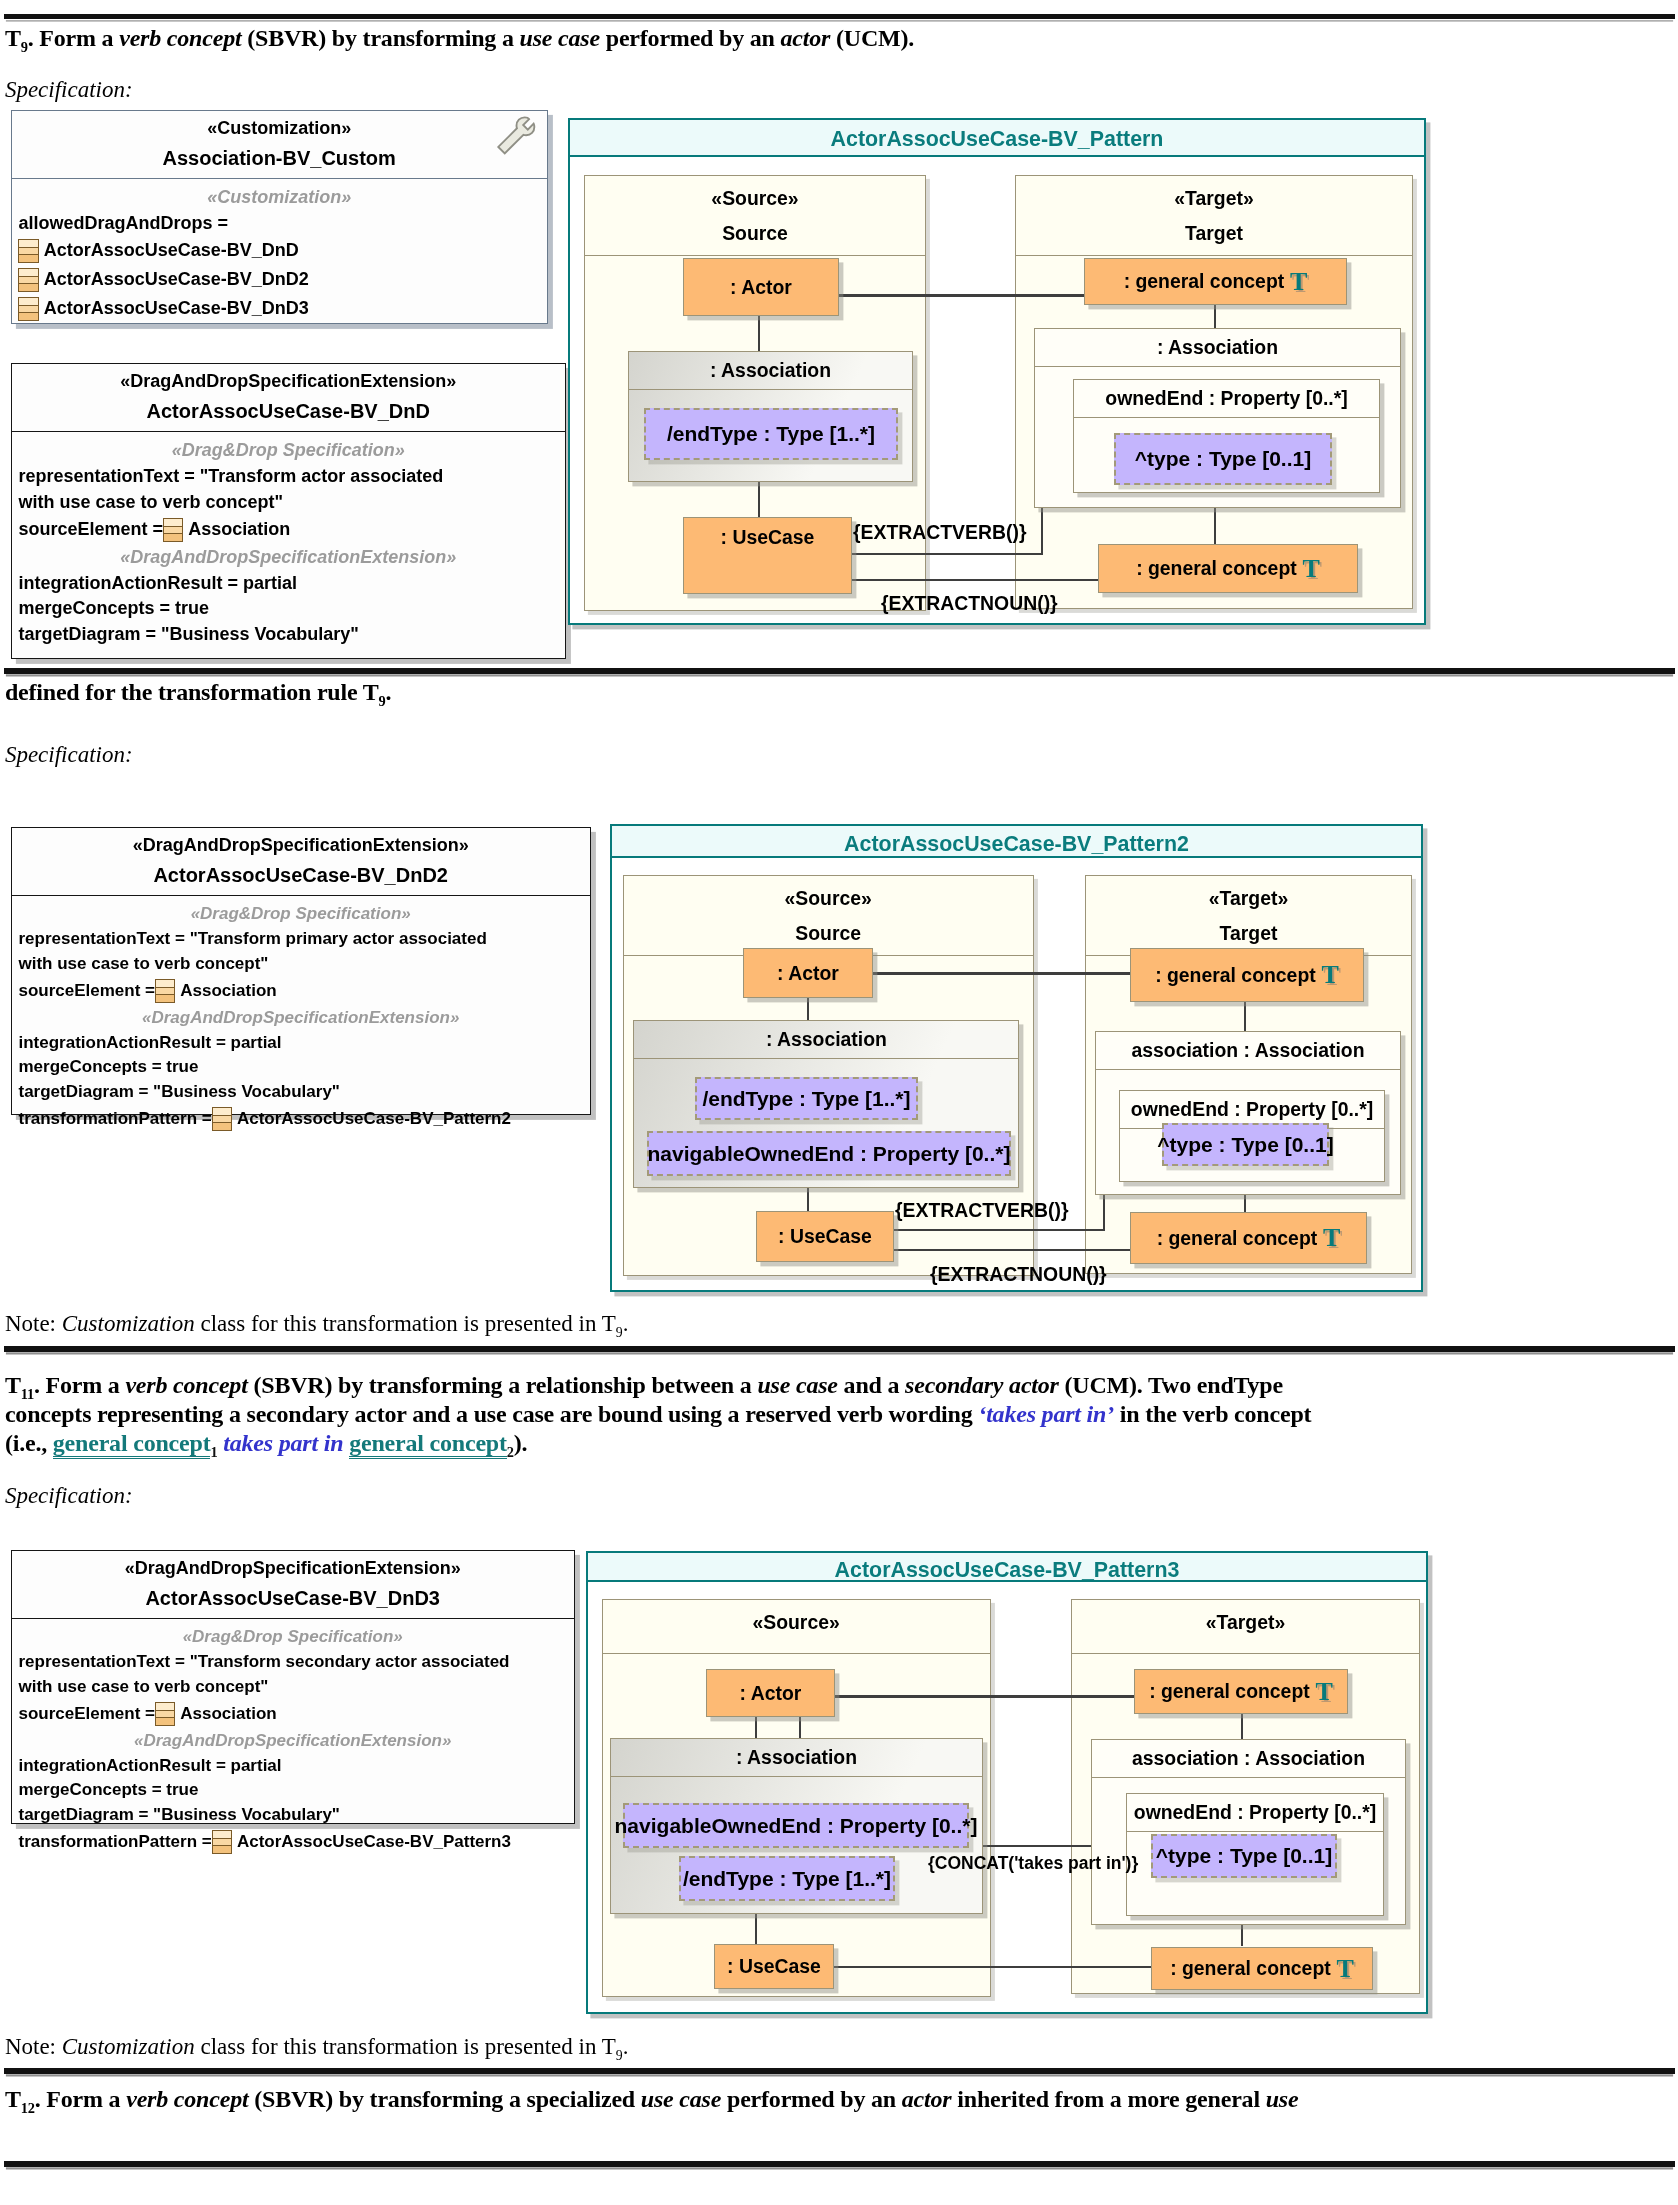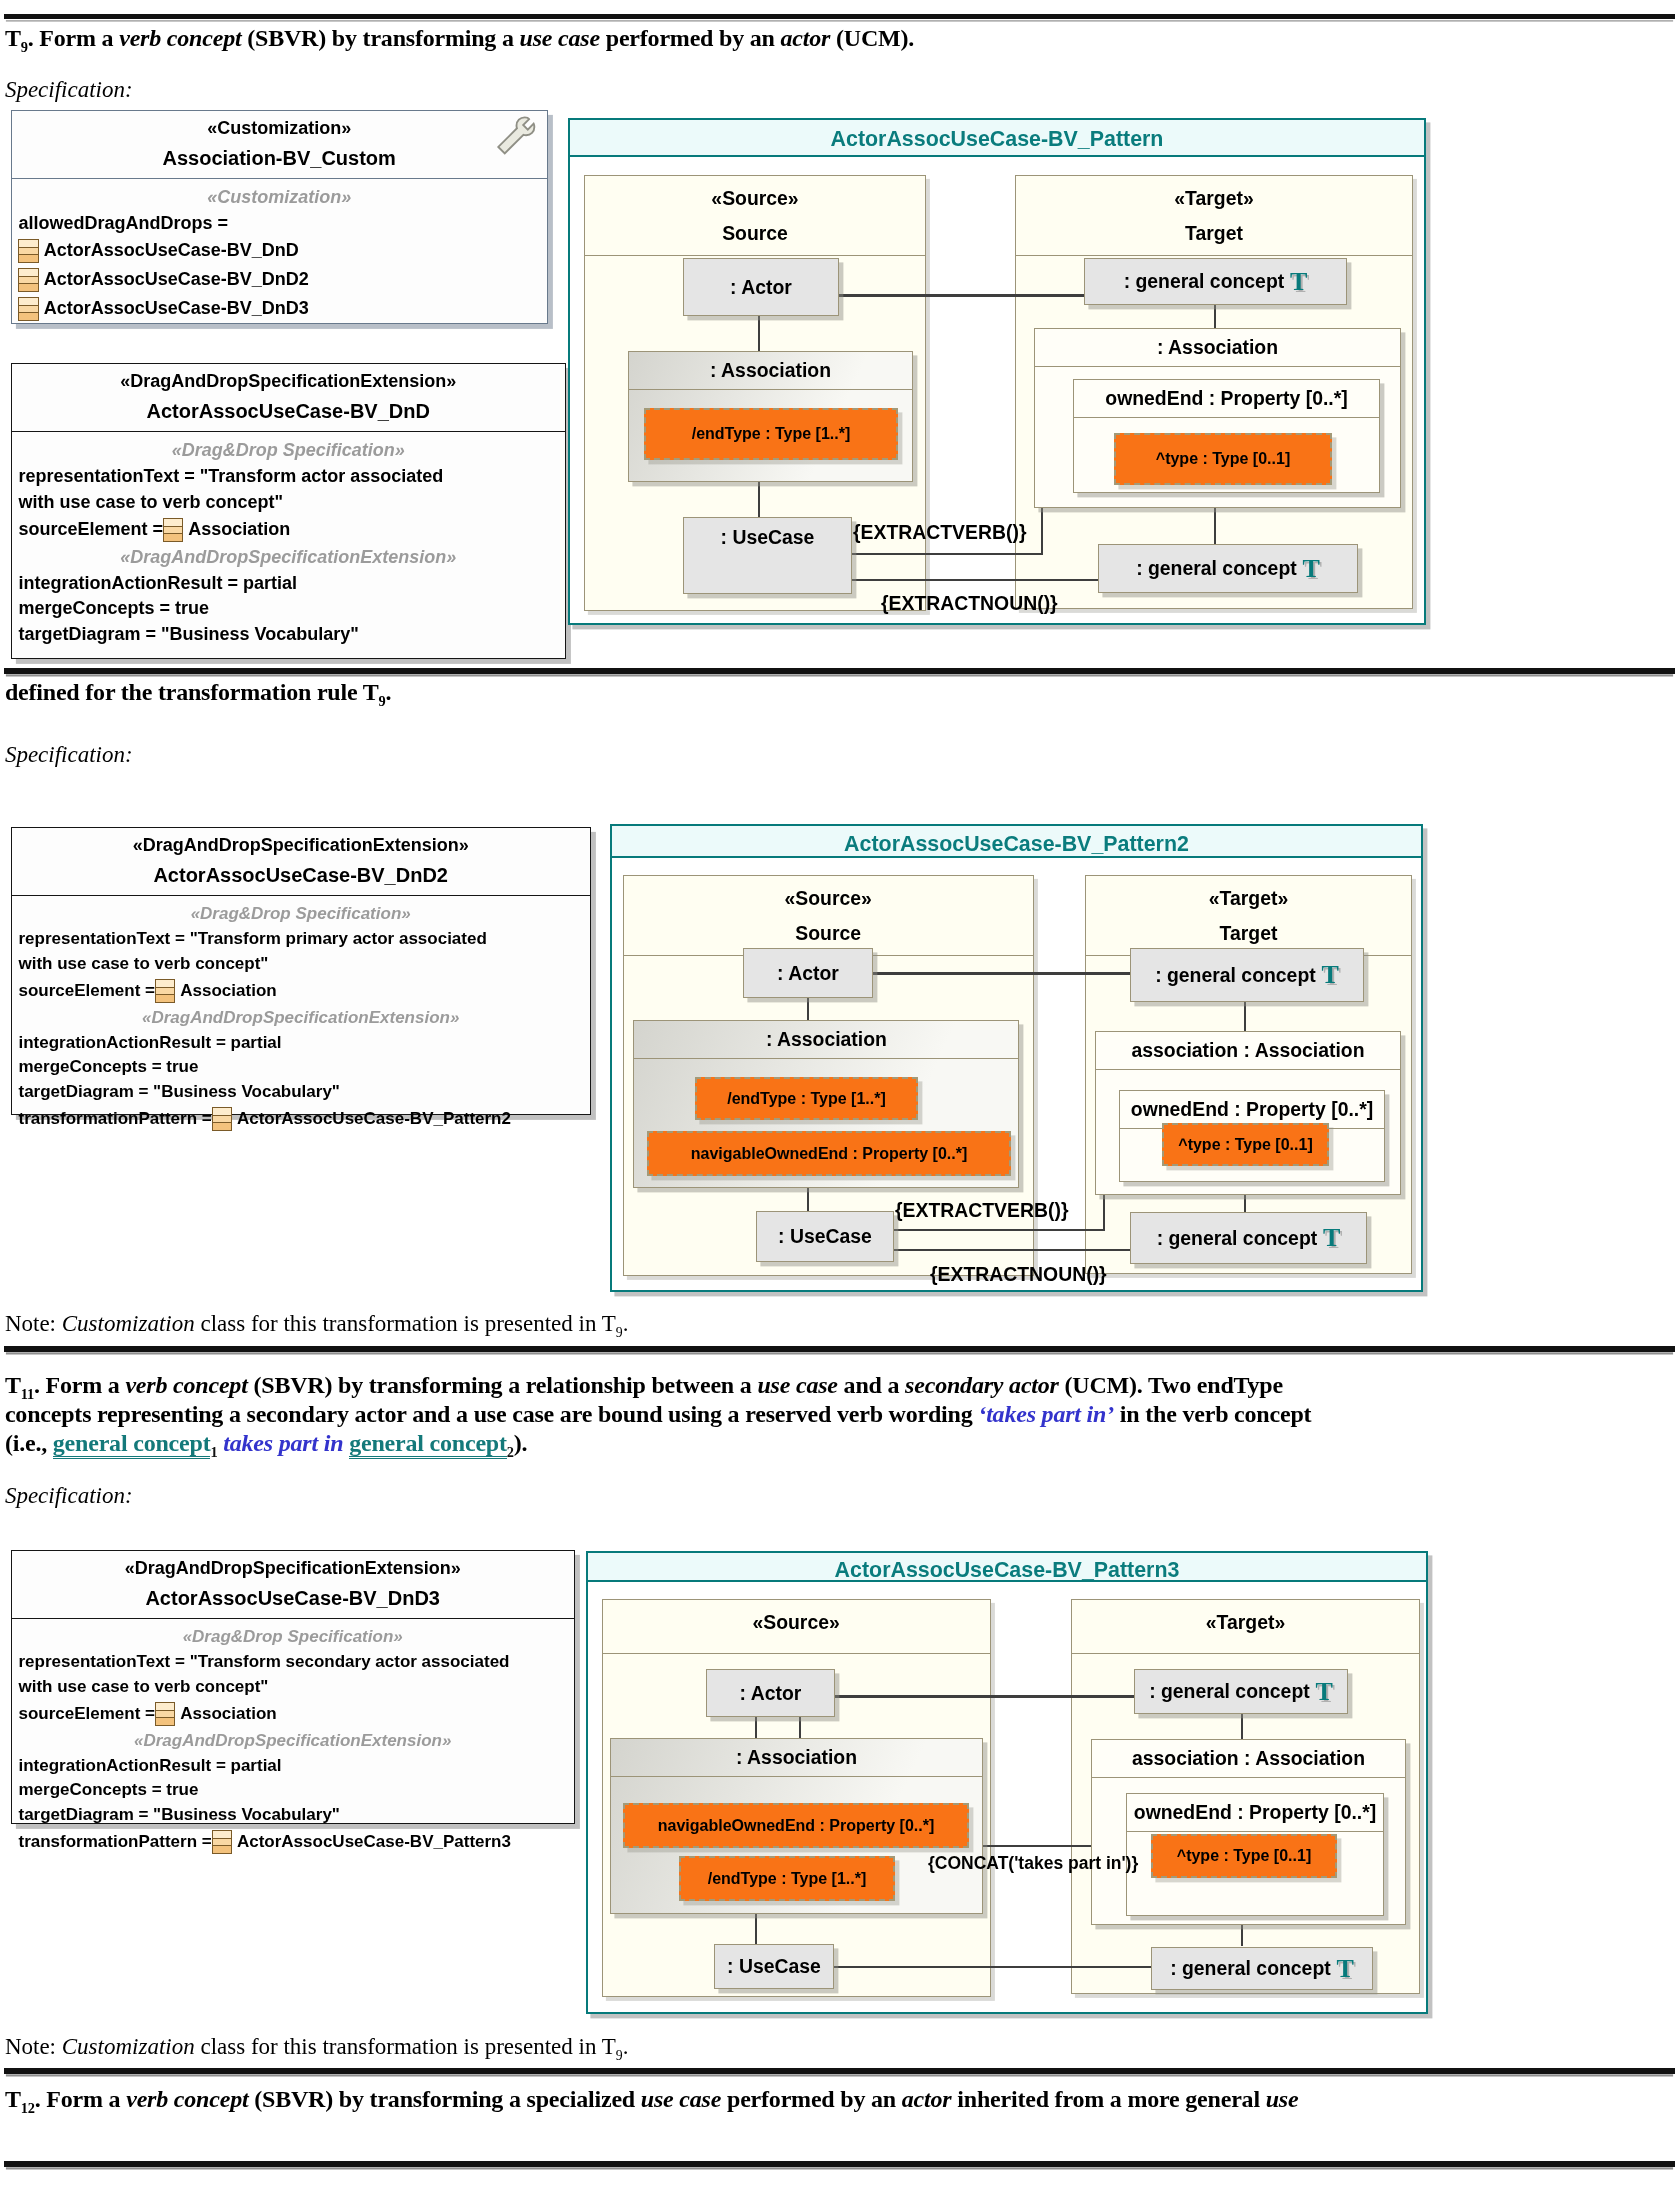--- a/index.html
+++ b/index.html
@@ -40,25 +40,25 @@
   .pframe{position:absolute;background:#fff;border:2.4px solid #077a7b;
           box-shadow:4.4px 4.4px 0 rgba(120,120,120,0.45);font-family:"Liberation Sans",sans-serif;}
   .ptitle{background:#ecfafa;color:#0a7c7d;font-weight:bold;font-size:21.4px;text-align:center;
           border-bottom:2.9px solid #077a7b;}
   .partition{position:absolute;background:#fffef2;border:1.5px solid #9c9478;z-index:1;
              box-shadow:3.9px 3.9px 0 rgba(150,150,140,0.35);}
   .phdr{border-bottom:1.5px solid #9c9478;text-align:center;font-weight:bold;font-size:19.4px;
         padding-top:10.7px;}
   .phdr .st{display:block;}
   .phdr .nm{display:block;margin-top:12.6px;padding-bottom:9.7px;}
-  .el{position:absolute;background:#e5e5e5;border:1.5px solid #9c9478;z-index:3;
+  .el{position:absolute;background:#fdba74;border:1.5px solid #9c9478;z-index:3;
       box-shadow:4.4px 4.4px 0 rgba(140,140,130,0.45);font-weight:bold;font-size:19.4px;
       display:flex;align-items:center;justify-content:center;gap:5.8px;white-space:nowrap;text-align:center;}
-  .dash{position:absolute;background:#f97316;border:2.4px dashed #a39a78;z-index:4;
-        box-shadow:4.4px 4.4px 0 rgba(140,140,130,0.35);font-weight:bold;font-size:16px;
+  .dash{position:absolute;background:#c4b5fd;border:2.4px dashed #a39a78;z-index:4;
+        box-shadow:4.4px 4.4px 0 rgba(140,140,130,0.35);font-weight:bold;font-size:21px;
         display:flex;align-items:center;justify-content:center;white-space:nowrap;}
   .abox{position:absolute;border:1.5px solid #9c9478;z-index:3;
         background:linear-gradient(115deg,#d4d4ce 0%,#f8f8f4 70%);
         box-shadow:4.4px 4.4px 0 rgba(140,140,130,0.45);}
   .rbox{position:absolute;background:#fffef8;border:1.5px solid #9c9478;z-index:3;
         box-shadow:4.4px 4.4px 0 rgba(140,140,130,0.45);}
   .ahdr{border-bottom:1.5px solid #9c9478;text-align:center;font-weight:bold;font-size:19.4px;
         padding:6.8px 0;white-space:nowrap;}
   .tpin{color:#077a7b;font-family:"Liberation Serif",serif;font-weight:bold;font-size:26px;
         line-height:1;text-shadow:1.9px 1.9px 0 rgba(110,110,110,0.45);}

